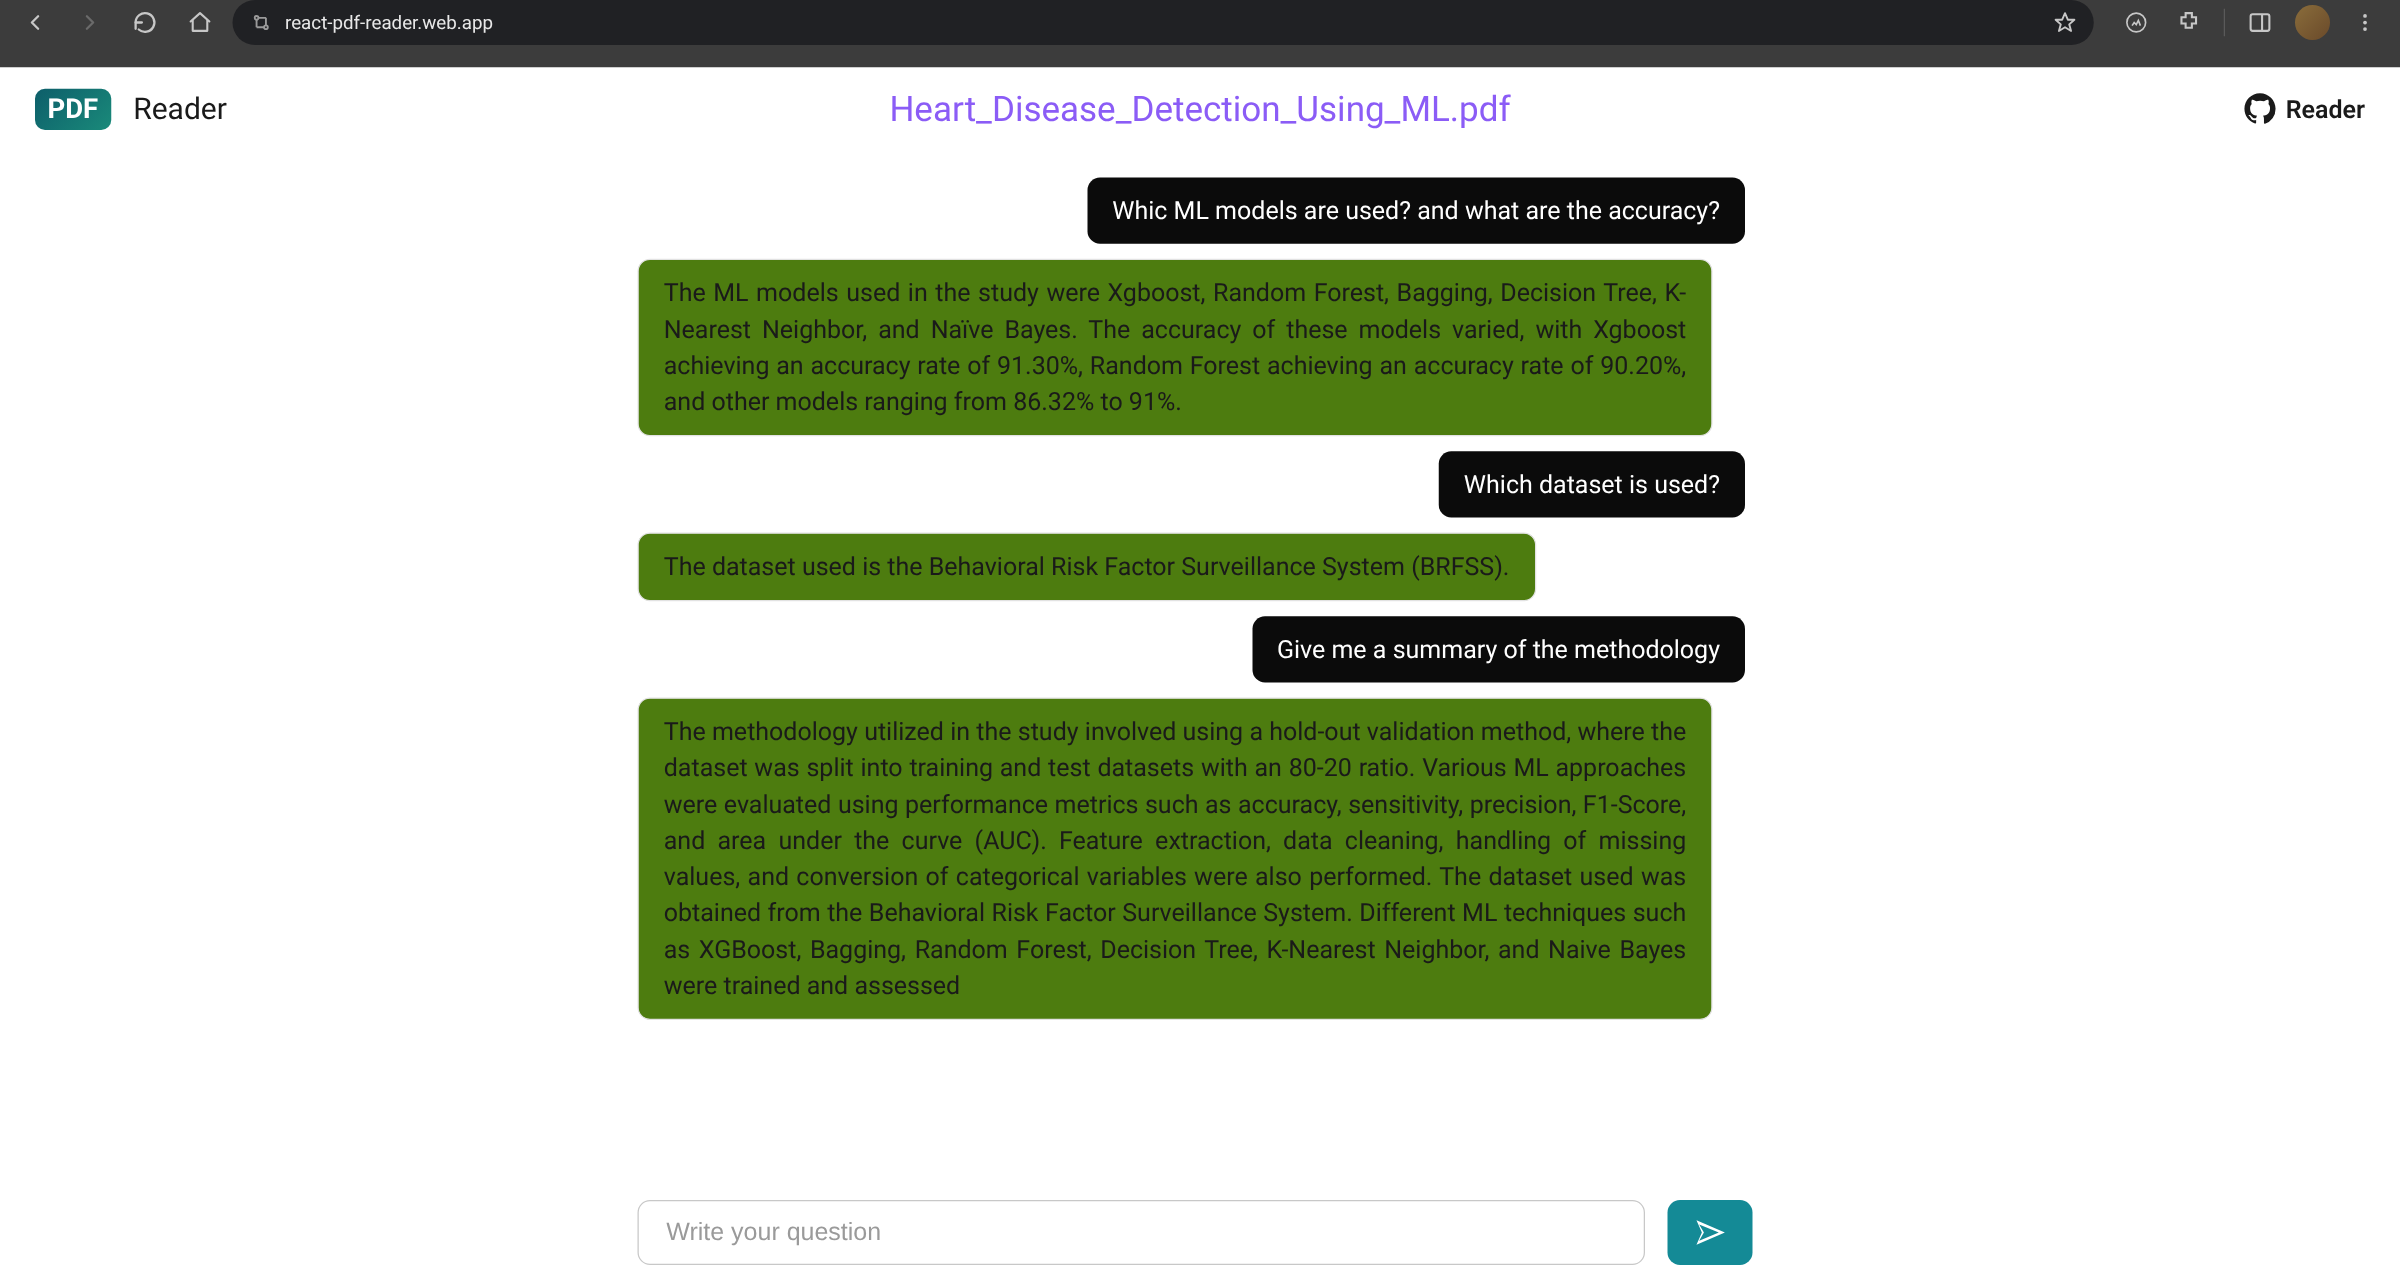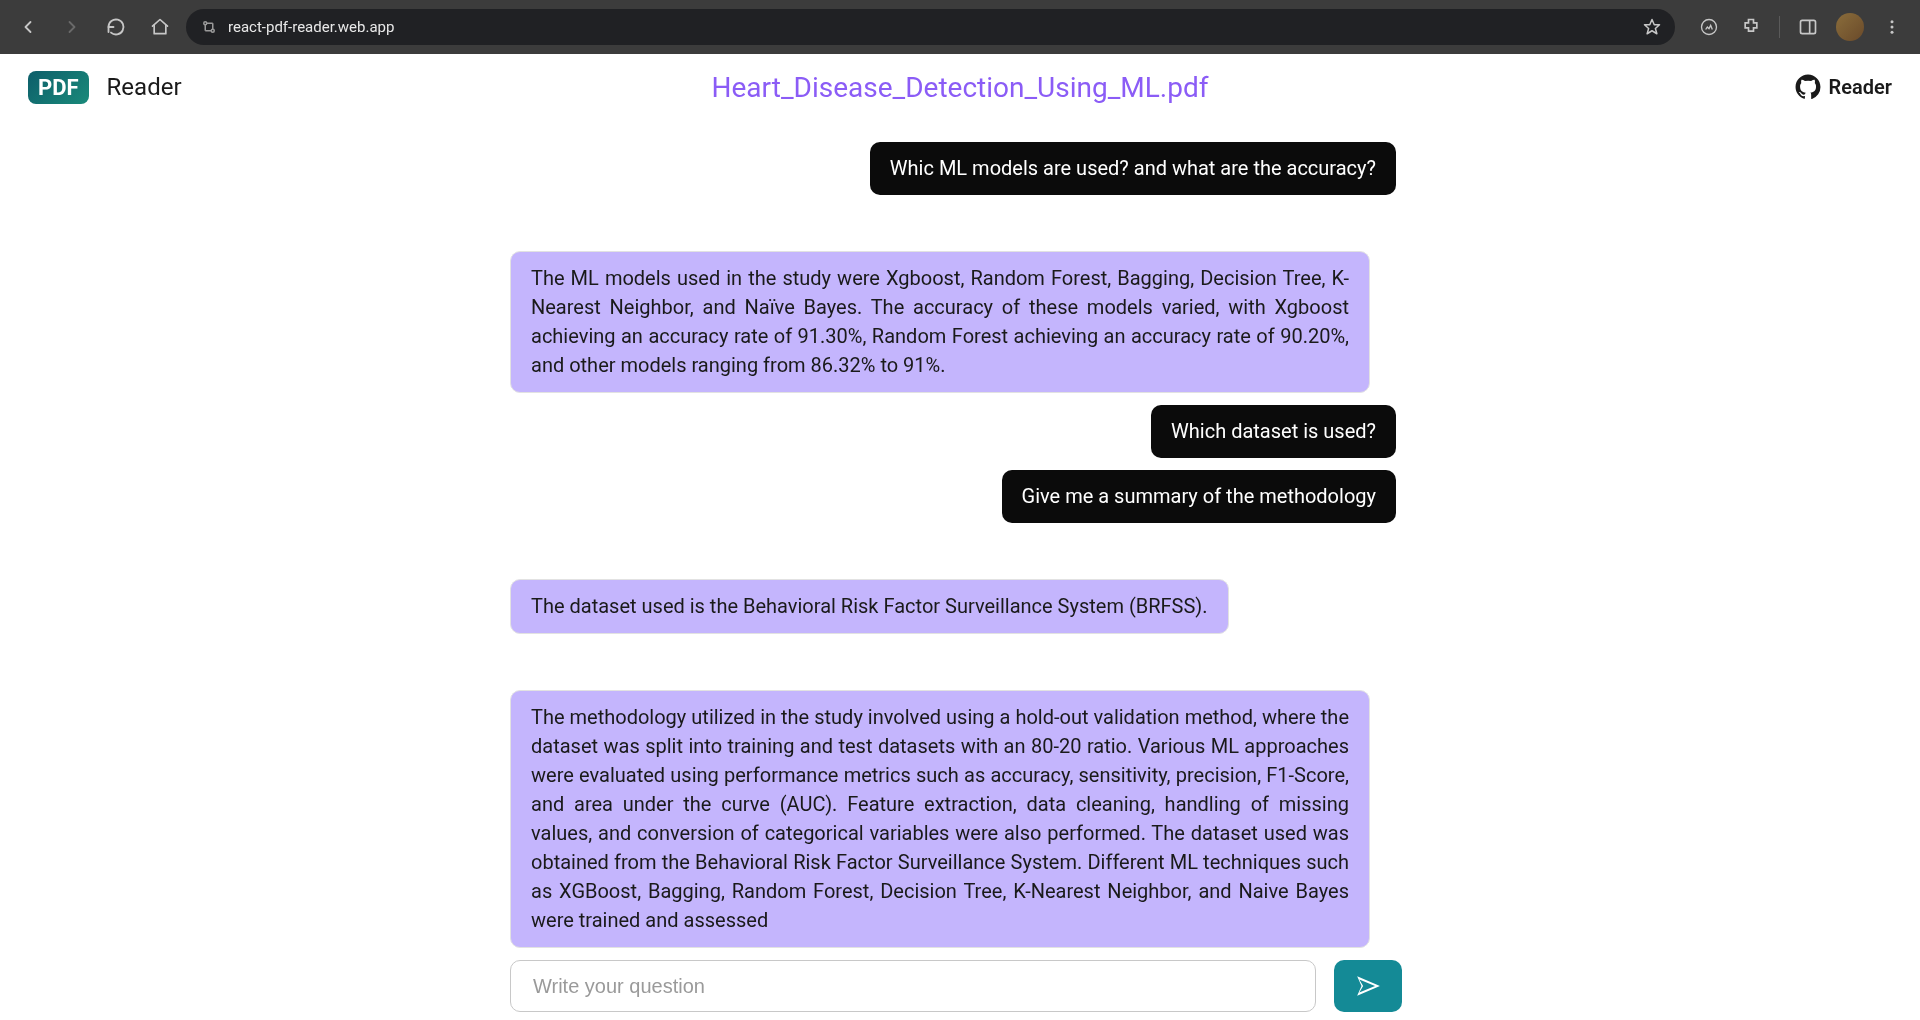--- a/index.html
+++ b/index.html
@@ -1,20 +1,20 @@
 <!DOCTYPE html>
 <html><head>
 <meta charset="utf-8">
 <style>
 * { margin: 0; padding: 0; box-sizing: border-box; }
 html, body { height: 100%; font-family: -apple-system, BlinkMacSystemFont, "Segoe UI", Roboto, Helvetica, Arial, sans-serif; }
 body { display: flex; flex-direction: column; overflow: hidden; }
 
 
-.chrome-bar { background: #3c3c3c; height: 54px; display: flex; align-items: center; padding: 0 10px; gap: 8px; flex-shrink: 0; }
+.chrome-bar { background: #3c3c3c; height: 54px; display: flex; align-items: flex-start; padding: 0 10px; gap: 8px; flex-shrink: 0; }
 .chrome-btn { width: 36px; height: 36px; display: flex; align-items: center; justify-content: center; color: #c7c7c7; border-radius: 18px; cursor: pointer; }
 .chrome-btn.disabled { color: #6a6a6a; }
 .url-bar { flex: 1; background: #202124; height: 36px; border-radius: 18px; display: flex; align-items: center; padding: 0 14px; gap: 10px; color: #e0e0e0; font-size: 15px; }
 .url-icon { width: 18px; height: 18px; display: flex; align-items: center; justify-content: center; color: #9a9a9a; }
 .url-text { flex: 1; color: #e8e8e8; }
 .chrome-right { display: flex; align-items: center; gap: 6px; margin-left: 8px; }
 .avatar { width: 28px; height: 28px; border-radius: 14px; background: linear-gradient(135deg,#8a6d3b,#6a4a2a); }
 .divider { width: 1px; height: 22px; background: #5a5a5a; margin: 0 4px; }
 
 
@@ -32,21 +32,21 @@
 .chat-scroll { height: 100%; overflow-y: scroll; padding: 10px 0 10px 0; }
 .chat-scroll::-webkit-scrollbar { width: 17px; }
 .chat-scroll::-webkit-scrollbar-track { background: #f0f0f0; }
 .chat-scroll::-webkit-scrollbar-thumb { background: #c1c1c1; }
 .chat-scroll::-webkit-scrollbar-button { background: #f0f0f0; display: block; height: 17px; }
 .msg-row { display: flex; margin: 12px 18px 12px 4px; }
 .msg-row.user { justify-content: flex-end; }
 .msg-row.bot { justify-content: flex-start; }
 .bubble { padding: 12px 20px; border-radius: 10px; font-size: 20px; line-height: 1.45; max-width: 860px; }
 .bubble.user { background: #0b0b0b; color: #fff; }
-.bubble.bot { background: #c4b5fd; color: #1a1a1a; border: 1px solid #e2e2e2; text-align: justify; margin-top: 44px; }
+.bubble.bot { background: #4d7c0f; color: #1a1a1a; border: 1px solid #e2e2e2; text-align: justify; }
 
 
 .input-bar { display: flex; gap: 18px; padding: 8px 12px 8px 4px; align-items: center; flex-shrink: 0; background: #fff; }
 .question-input { flex: 1; height: 52px; border: 1px solid #c8c8c8; border-radius: 10px; padding: 0 22px; font-size: 20px; outline: none; }
 .question-input::placeholder { color: #9a9a9a; }
 .send-btn { width: 68px; height: 52px; background: #148a96; border-radius: 10px; display: flex; align-items: center; justify-content: center; color: #fff; cursor: pointer; }
 
 svg { display: block; }
 </style>
 </head>
@@ -147,25 +147,25 @@
       <div class="chat-scroll" id="chat-scroll">
           <div class="msg-row user">
             <div class="bubble user">Whic ML models are used? and what are the accuracy?</div>
           </div>
           <div class="msg-row bot">
             <div class="bubble bot">The ML models used in the study were Xgboost, Random Forest, Bagging, Decision Tree, K-Nearest Neighbor, and Naïve Bayes. The accuracy of these models varied, with Xgboost achieving an accuracy rate of 91.30%, Random Forest achieving an accuracy rate of 90.20%, and other models ranging from 86.32% to 91%.</div>
           </div>
           <div class="msg-row user">
             <div class="bubble user">Which dataset is used?</div>
           </div>
+          <div class="msg-row bot">
+            <div class="bubble bot">The dataset used is the Behavioral Risk Factor Surveillance System (BRFSS).</div>
+          </div>
           <div class="msg-row user">
             <div class="bubble user">Give me a summary of the methodology</div>
-          </div>
-          <div class="msg-row bot">
-            <div class="bubble bot">The dataset used is the Behavioral Risk Factor Surveillance System (BRFSS).</div>
           </div>
           <div class="msg-row bot">
             <div class="bubble bot">The methodology utilized in the study involved using a hold-out validation method, where the dataset was split into training and test datasets with an 80-20 ratio. Various ML approaches were evaluated using performance metrics such as accuracy, sensitivity, precision, F1-Score, and area under the curve (AUC). Feature extraction, data cleaning, handling of missing values, and conversion of categorical variables were also performed. The dataset used was obtained from the Behavioral Risk Factor Surveillance System. Different ML techniques such as XGBoost, Bagging, Random Forest, Decision Tree, K-Nearest Neighbor, and Naive Bayes were trained and assessed</div>
           </div>
         </div>
     </div>
     <div class="input-bar">
       <input class="question-input" placeholder="Write your question" style="">
       <div class="send-btn">
         <svg width="26" height="26" viewBox="0 0 24 24" fill="currentColor">

